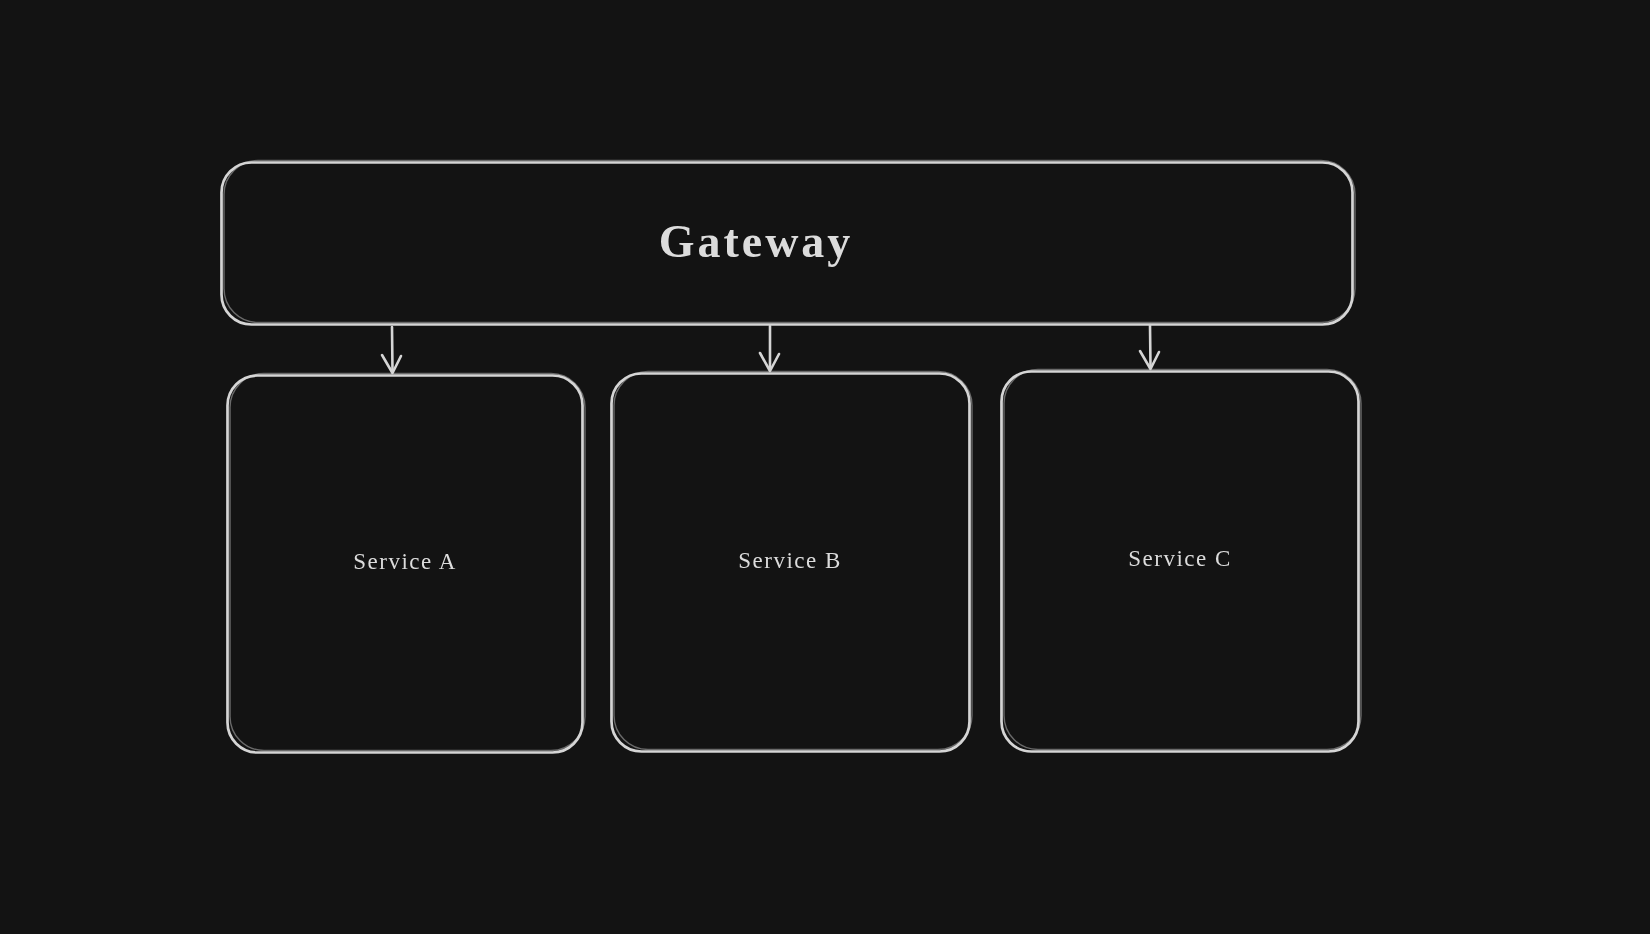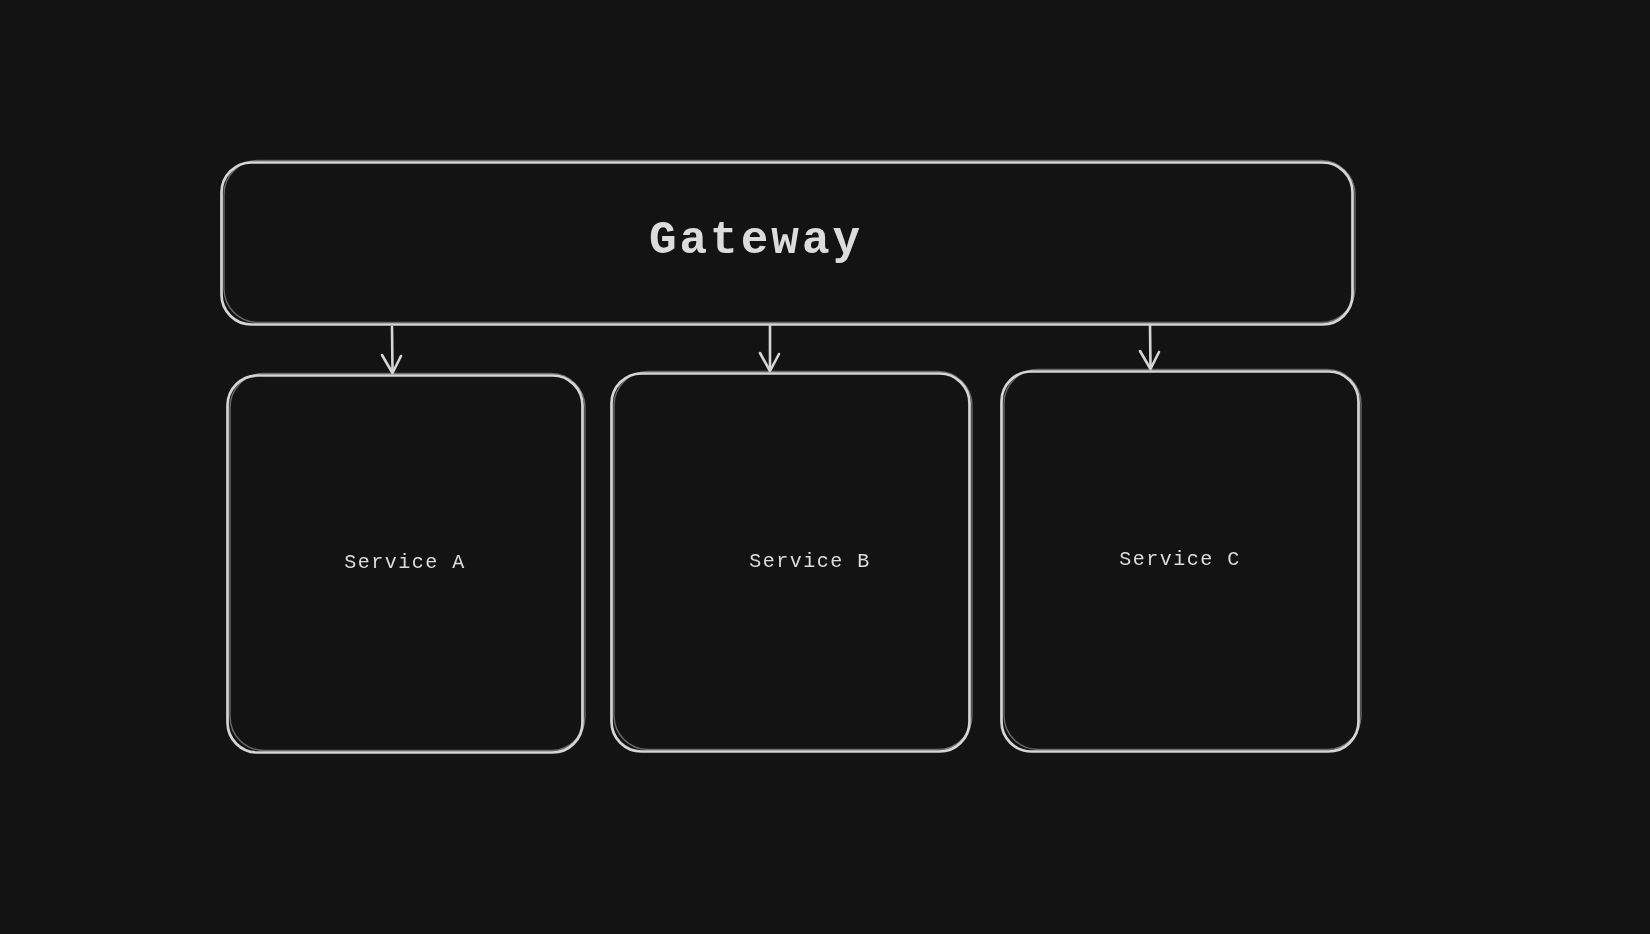--- a/index.html
+++ b/index.html
@@ -6,21 +6,21 @@
     --bg:#131313;
     --stroke:#d5d5d5;
     --text:#dcdcdc;
   }
   html,body{margin:0;padding:0;background:var(--bg);}
   .stage{
     position:relative;
     width:1374px;height:934px;
     background:var(--bg);
     overflow:hidden;
-    font-family:Liberation Mono, monospace;
+    font-family:Liberation Serif, serif;
   }
   .stage svg{position:absolute;inset:0;display:block;}
   .sketch{
     fill:none;
     stroke:var(--stroke);
     stroke-width:2.7;
     stroke-linecap:round;
     stroke-linejoin:round;
   }
   .sketch-ghost{
@@ -43,21 +43,21 @@
     color:var(--text);
     white-space:nowrap;
     user-select:none;
   }
   .label-title{
     font-size:46px;
     font-weight:bold;
     letter-spacing:3px;
   }
   .label-node{
-    font-size:20px;
+    font-size:23px;
     font-weight:normal;
     letter-spacing:1.5px;
   }
 </style>
 </head>
 <body>
 
 <div class="stage">
 
   <svg viewBox="0 0 1650 934" width="1650" height="934">
@@ -95,17 +95,17 @@
     <g>
       <path class="edge" d="M1150 325 L1150.5 367"></path>
       <path class="edge" d="M1140 351 L1150.5 369 L1159 352"></path>
     </g>
   </svg>
 
   <div class="label label-title" style="left:756px; top:241px;">Gateway</div>
 
   <div class="label label-node" style="left:405px; top:562px;">Service A</div>
 
-  <div class="label label-node" style="left:790px; top:561px;margin-left:20px;">Service B</div>
+  <div class="label label-node" style="left:790px; top:561px;">Service B</div>
 
   <div class="label label-node" style="left:1180px; top:559px;text-align:right;">Service C</div>
 
 </div>
 
 </body></html>

